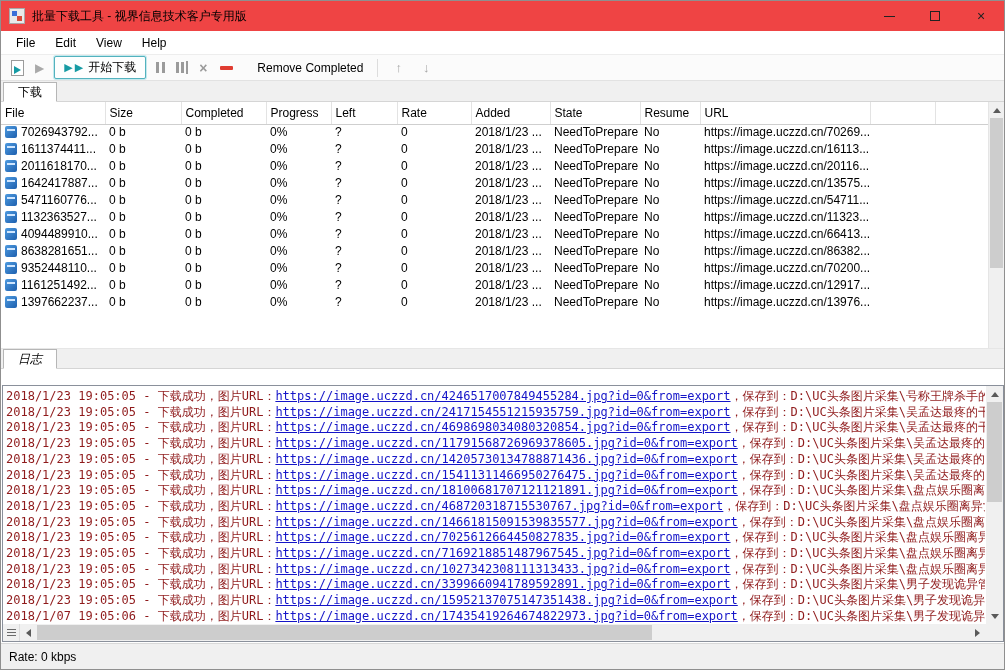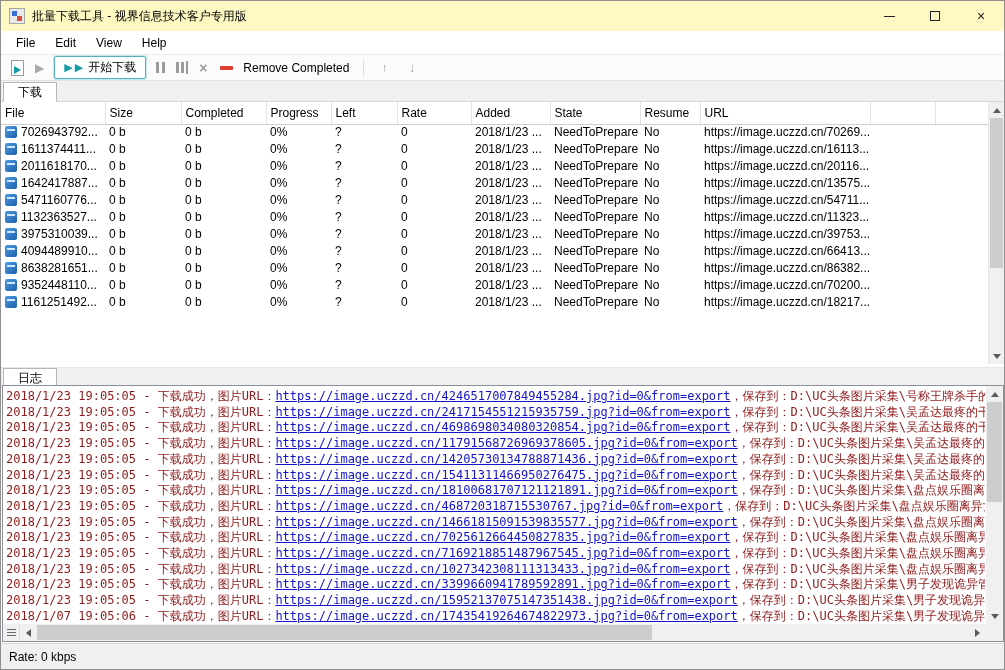--- a/index.html
+++ b/index.html
@@ -1,20 +1,20 @@
 <!DOCTYPE html>
 <html style="--teal: #169ba4; --red: #e03c31; --log-text: #8f1a1b; --link: #1414c8;"><head>
 <meta charset="utf-8">
 <style>
   *{margin:0;padding:0;box-sizing:border-box;}
   html,body{width:1005px;height:670px;}
   body{position:relative;background:#fff;font-family:"Liberation Sans",sans-serif;font-size:12px;color:#000;border:1px solid #8f8f8f;overflow:hidden;}
 
   
-  .titlebar{position:absolute;top:0;left:0;right:0;height:30px;display:flex;align-items:center;background:#fef9c3;}
+  .titlebar{position:absolute;top:0;left:0;right:0;height:30px;display:flex;align-items:center;background:#ef4444;}
   .app-icon{width:16px;height:16px;margin:0 7px 0 8px;position:relative;background:#e9e9e9;border:1px solid #a8a8a8;}
   .app-icon::before{content:"";position:absolute;left:2px;top:2px;width:5px;height:5px;background:#3a6fd8;}
   .app-icon::after{content:"";position:absolute;right:2px;bottom:2px;width:5px;height:5px;background:#d84b3a;}
   .title-text{font-size:12px;}
   .win-controls{margin-left:auto;display:flex;height:100%;}
   .win-btn{width:46px;height:100%;display:flex;align-items:center;justify-content:center;font-size:14px;color:#222;}
   .min-glyph{width:11px;height:1px;background:#222;}
   .max-glyph{width:10px;height:10px;border:1px solid #222;}
 
   
@@ -30,29 +30,29 @@
   .start-btn{height:23px;display:flex;align-items:center;gap:5px;padding:0 9px;background:#fdfefe;border:1px solid #53b2be;box-shadow:0 0 0 1px #c4e9ee;border-radius:2px;margin:0 3px;}
   .start-btn .pp{color:var(--teal,#169ba4);font-size:11px;}
   .start-btn .pp + .pp{margin-left:-3px;}
   .start-label{font-size:12px;}
   .pause-icon{display:flex;gap:3px;}
   .pause-icon i{width:3px;height:11px;background:#9b9b9b;display:block;}
   .stop-icon{display:flex;gap:2px;align-items:center;}
   .stop-icon i{width:3px;height:11px;background:#9b9b9b;display:block;}
   .stop-icon em{width:2px;height:13px;background:#9b9b9b;display:block;}
   .delete-x{color:#9b9b9b;font-size:14px;font-weight:bold;}
-  .remove-btn{display:flex;align-items:center;gap:10px;height:30px;padding:0 6px;}
+  .remove-btn{display:flex;align-items:center;gap:24px;height:30px;padding:0 6px;}
   .red-bar{width:13px;height:4px;background:var(--red,#e03c31);border-radius:1px;}
   .tb-sep{width:1px;height:18px;background:#ddd;margin:0 5px;}
   .arrow-gray{color:#a5a5a5;font-size:13px;padding:0 5px;}
 
   
   .tabstrip{position:absolute;left:0;right:0;height:21px;background:#f0f0f0;border-bottom:1px solid #d5d5d5;display:flex;align-items:flex-end;padding-left:2px;}
   .tabstrip.main{top:80px;}
-  .tabstrip.logs{top:366px;border-top:1px solid #e6e6e6;}
+  .tabstrip.logs{top:347px;border-top:1px solid #e6e6e6;font-style:italic;}
   .tab{height:20px;padding:0 14px;display:flex;align-items:center;background:#fff;border:1px solid #b6b6b6;border-bottom:1px solid #fff;margin-bottom:-1px;}
 
   
   .table-wrap{position:absolute;top:101px;left:0;width:989px;height:262px;background:#fff;overflow:hidden;}
   table{border-collapse:collapse;table-layout:fixed;width:989px;}
   th{font-weight:normal;text-align:left;height:22px;padding:1px 4px;border-right:1px solid #e3e3e3;border-bottom:1px solid #cfcfcf;background:#fff;overflow:hidden;white-space:nowrap;font-size:12px;}
   td{height:17px;line-height:15px;padding:0 4px;white-space:nowrap;overflow:hidden;font-size:12px;}
   .file-icon{display:inline-block;width:12px;height:12px;background:linear-gradient(135deg,#4e9be0,#1d5fae);border-radius:2px;vertical-align:-2px;margin-right:4px;position:relative;}
   .file-icon::after{content:"";position:absolute;left:2px;top:3px;right:2px;height:2px;background:#cfe6ff;}
 
@@ -275,34 +275,20 @@
     <td>0</td>
     <td>2018/1/23 ...</td>
     <td>NeedToPrepare</td>
     <td>No</td>
     <td>https://image.uczzd.cn/11323...</td>
     <td></td>
     <td></td>
   </tr>
 
 
-  <tr>
-    <td><span class="file-icon"></span><span>3975310039...</span></td>
-    <td>0 b</td>
-    <td>0 b</td>
-    <td>0%</td>
-    <td>?</td>
-    <td>0</td>
-    <td>2018/1/23 ...</td>
-    <td>NeedToPrepare</td>
-    <td>No</td>
-    <td>https://image.uczzd.cn/39753...</td>
-    <td></td>
-    <td></td>
-  </tr>
 
   <tr>
     <td><span class="file-icon"></span><span>4094489910...</span></td>
     <td>0 b</td>
     <td>0 b</td>
     <td>0%</td>
     <td>?</td>
     <td>0</td>
     <td>2018/1/23 ...</td>
     <td>NeedToPrepare</td>
@@ -345,25 +331,39 @@
   <tr>
     <td><span class="file-icon"></span><span>1161251492...</span></td>
     <td>0 b</td>
     <td>0 b</td>
     <td>0%</td>
     <td>?</td>
     <td>0</td>
     <td>2018/1/23 ...</td>
     <td>NeedToPrepare</td>
     <td>No</td>
-    <td>https://image.uczzd.cn/18217...</td>
-    <td></td>
-    <td></td>
-  </tr>
-
+    <td>https://image.uczzd.cn/12917...</td>
+    <td></td>
+    <td></td>
+  </tr>
+
+  <tr>
+    <td><span class="file-icon"></span><span>1397662237...</span></td>
+    <td>0 b</td>
+    <td>0 b</td>
+    <td>0%</td>
+    <td>?</td>
+    <td>0</td>
+    <td>2018/1/23 ...</td>
+    <td>NeedToPrepare</td>
+    <td>No</td>
+    <td>https://image.uczzd.cn/13976...</td>
+    <td></td>
+    <td></td>
+  </tr>
 </tbody>
   </table>
 </div>
 
 <div class="vscroll table-vscroll">
   <div class="sb-btn">
       <div class="tri up"></div>
     </div>
   <div class="sb-track">
       <div class="sb-thumb"></div>

